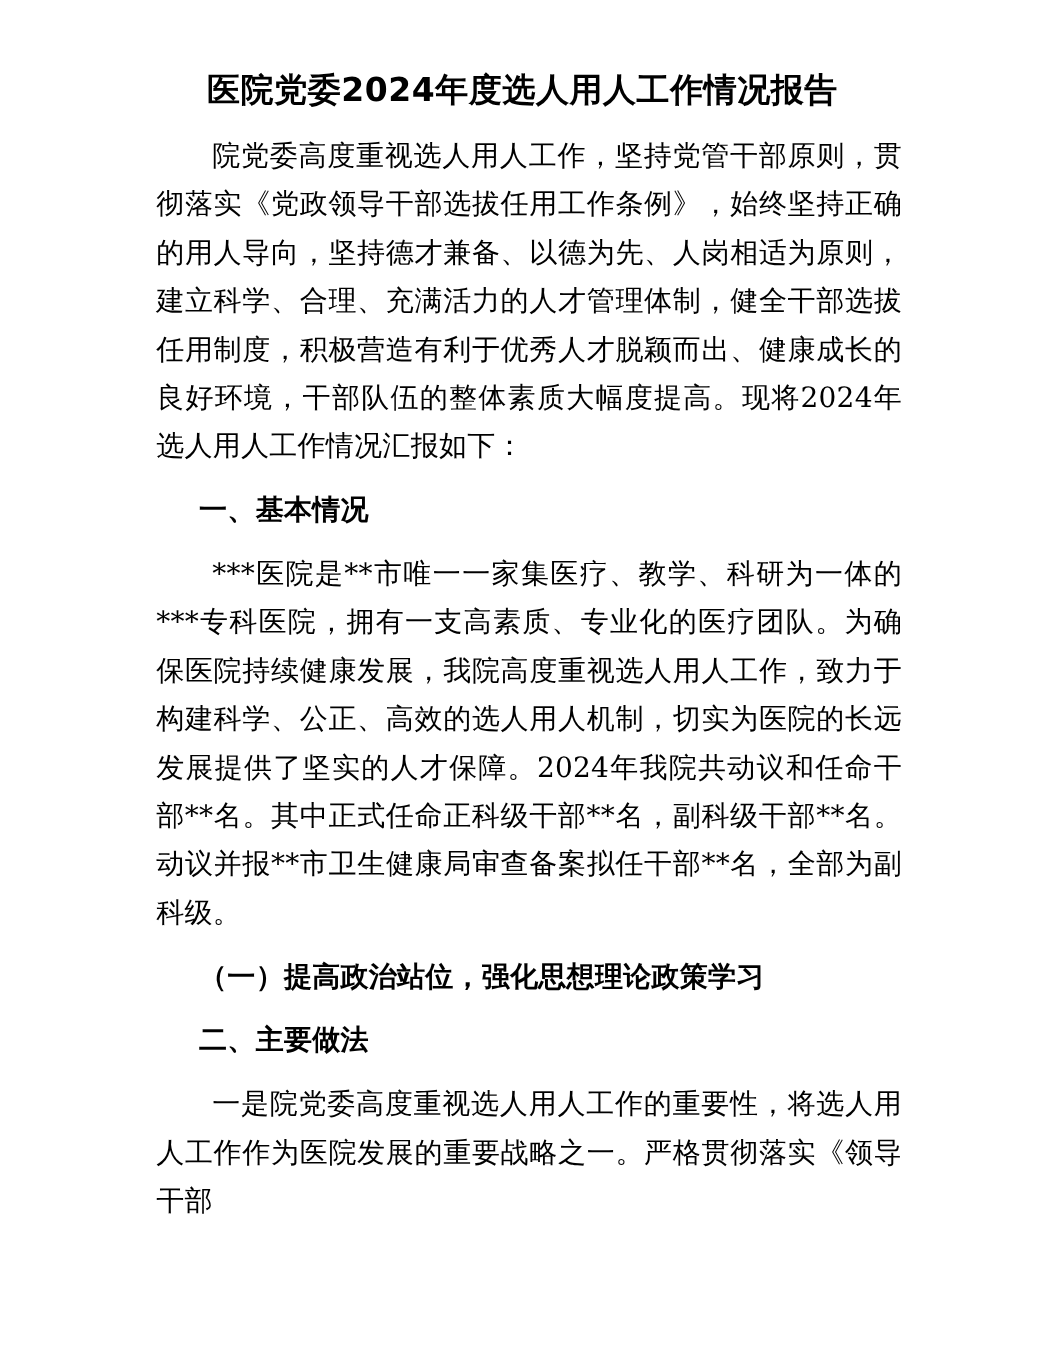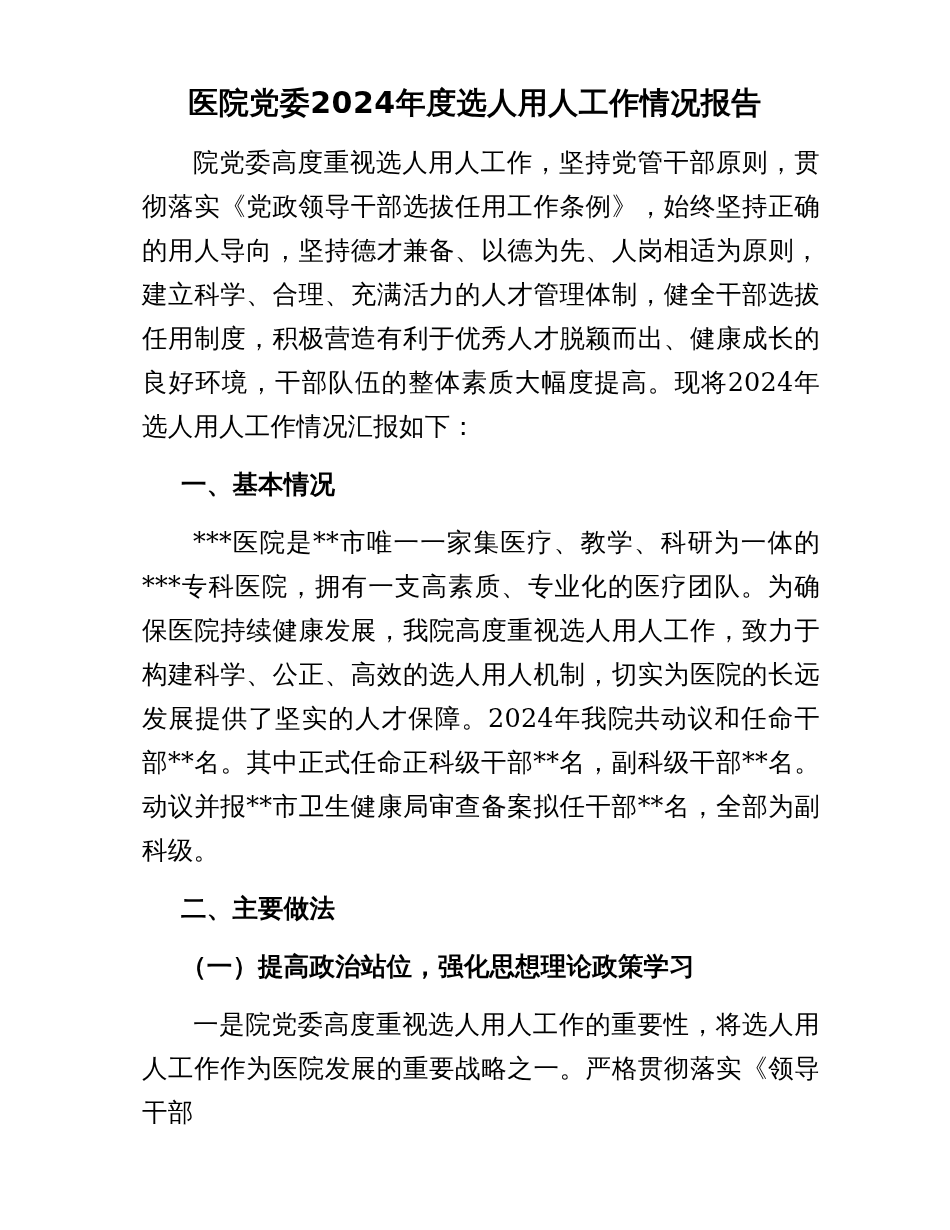--- a/index.html
+++ b/index.html
@@ -11,21 +11,21 @@
     width: 950px;
     height: 1230px;
     font-family: "DejaVu Serif", "Liberation Serif", serif;
     color: #000000;
     overflow: hidden;
   }
   .page {
     width: 950px;
     height: 1230px;
     box-sizing: border-box;
-    padding: 82px 130px 0 130px;
+    padding: 62px 130px 0 130px;
     background: #ffffff;
     position: relative;
   }
   .doc-title {
     font-family: "DejaVu Sans", "Liberation Sans", sans-serif;
     font-weight: bold;
     font-size: 30px;
     line-height: 1.4;
     text-align: center;
     letter-spacing: 0.5px;
@@ -59,18 +59,18 @@
 
 <div class="page">
   <h1 class="doc-title">医院党委2024年度选人用人工作情况报告</h1>
 
   <p class="para">院党委高度重视选人用人工作，坚持党管干部原则，贯彻落实《党政领导干部选拔任用工作条例》，始终坚持正确的用人导向，坚持德才兼备、以德为先、人岗相适为原则，建立科学、合理、充满活力的人才管理体制，健全干部选拔任用制度，积极营造有利于优秀人才脱颖而出、健康成长的良好环境，干部队伍的整体素质大幅度提高。现将2024年选人用人工作情况汇报如下：</p>
 
   <p class="heading">一、基本情况</p>
 
   <p class="para spaced">***医院是**市唯一一家集医疗、教学、科研为一体的***专科医院，拥有一支高素质、专业化的医疗团队。为确保医院持续健康发展，我院高度重视选人用人工作，致力于构建科学、公正、高效的选人用人机制，切实为医院的长远发展提供了坚实的人才保障。2024年我院共动议和任命干部**名。其中正式任命正科级干部**名，副科级干部**名。动议并报**市卫生健康局审查备案拟任干部**名，全部为副科级。</p>
 
+  <p class="heading">（一）提高政治站位，强化思想理论政策学习</p>
+
   <p class="heading">二、主要做法</p>
-
-  <p class="heading">（一）提高政治站位，强化思想理论政策学习</p>
 
   <p class="para spaced">一是院党委高度重视选人用人工作的重要性，将选人用人工作作为医院发展的重要战略之一。严格贯彻落实《领导干部</p>
 </div>
 
 </body></html>

